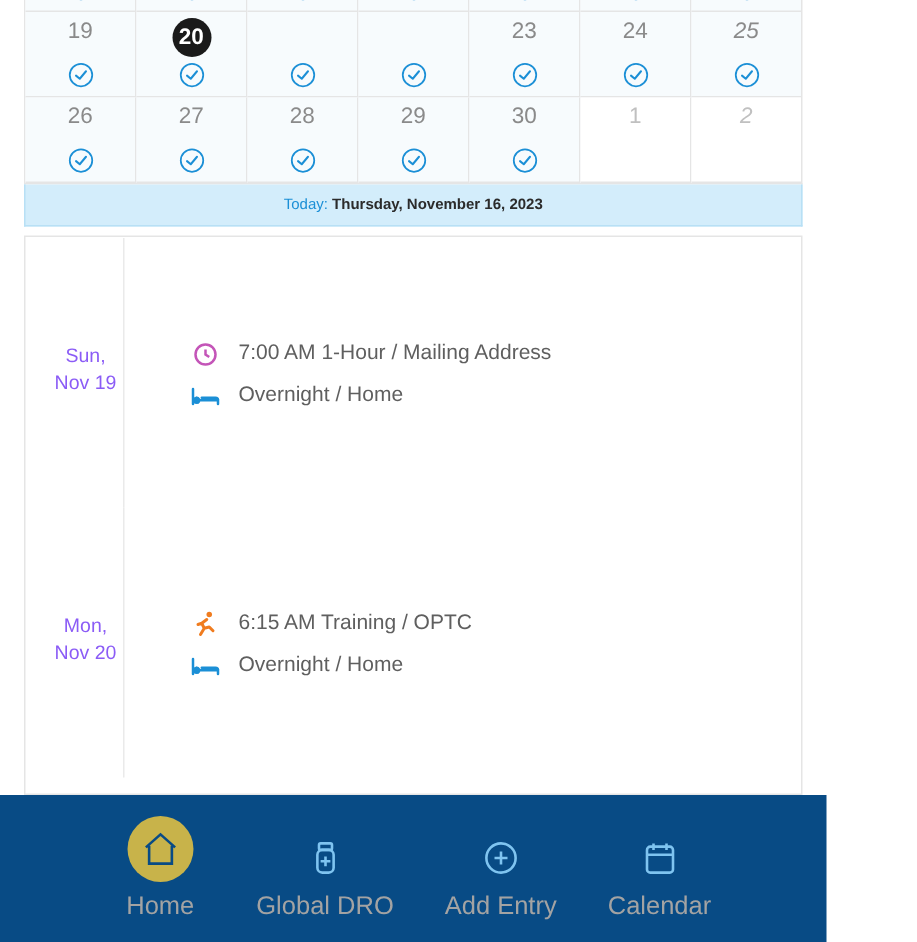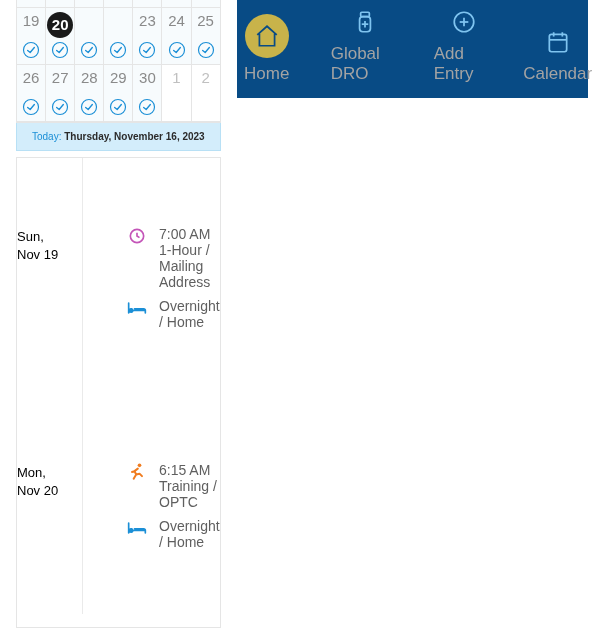--- a/index.html
+++ b/index.html
@@ -1,32 +1,32 @@
 <!DOCTYPE html>
 <html><head>
 <meta charset="utf-8">
 <style>
   * { box-sizing: border-box; margin: 0; padding: 0; }
   html, body { width: 611px; height: 628px; font-family: "Segoe UI", Arial, sans-serif; background: #fff; overflow: hidden; }
-  .app { width: 551px; height: 628px; display: flex; flex-direction: row; }
+  .app { width: 551px; height: 628px; display: flex; flex-direction: column; }
   .content { flex: 1; padding: 0 16px; display: flex; flex-direction: column; min-height: 0; }
   
   .cal { border: 1px solid #e5e5e5; border-top: none; background: #fff; }
   .cal-row { display: flex; }
   .cal-cell {
     flex: 1;
     min-width: 0;
     border-right: 1px solid #e5e5e5;
     border-bottom: 1px solid #e5e5e5;
     height: 57px;
     position: relative;
     text-align: center;
     background: #f7fbfd;
   }
-  .cal-cell:last-child { border-right: none; }
+  .cal-cell:last-child { border-right: none; font-style: italic; }
   .cal-row.partial .cal-cell { height: 8px; overflow: hidden; }
   .cal-row.partial .cal-check {
     position: absolute; left: 50%; transform: translateX(-50%); top: -18px;
   }
   .cal-num {
     font-size: 15px; color: #8a8a8a; padding-top: 4px; display: block;
   }
   .cal-cell.current .cal-num {
     display: inline-block; width: 26px; height: 26px; line-height: 26px;
     background: #1a1a1a; color: #fff; border-radius: 50%; padding: 0; margin-top: 4px;
@@ -45,21 +45,21 @@
     background: #d3edfb; border: 1px solid #b8e0f5; border-top: none;
     text-align: center; padding: 8px 0; font-size: 10px;
   }
   .today-label { color: #1b8fd6; }
   .today-date { color: #2b2b2b; font-weight: 600; }
   
   .sched-wrap { flex: 1; margin-top: 6px; border: 1px solid #e5e5e5; position: relative; overflow-y: scroll; }
   .sched-inner { min-height: 600px; }
   .day-row { display: flex; align-items: flex-start; padding: 0 0 0 0; }
   .day-label {
-    width: 80px; text-align: left; color: #000000; font-size: 13px;
+    width: 80px; text-align: center; color: #8b5cf6; font-size: 13px;
     padding-top: 70px; line-height: 1.4;
   }
   .day-label .dow, .day-label .dom { display: block; }
   .day-events { flex: 1; padding-top: 64px; padding-bottom: 60px; position: relative; }
   .day-events::before {
     content: ""; position: absolute; left: -15px; top: 0; bottom: 0; width: 1px; background: #eaeaea;
   }
   .evt { display: flex; align-items: flex-start; gap: 12px; padding: 4px 0 4px 30px; }
   .evt-text { color: #5f5f5f; font-size: 14px; }
   .icon { width: 20px; height: 20px; display: inline-flex; align-items: center; justify-content: center; }

